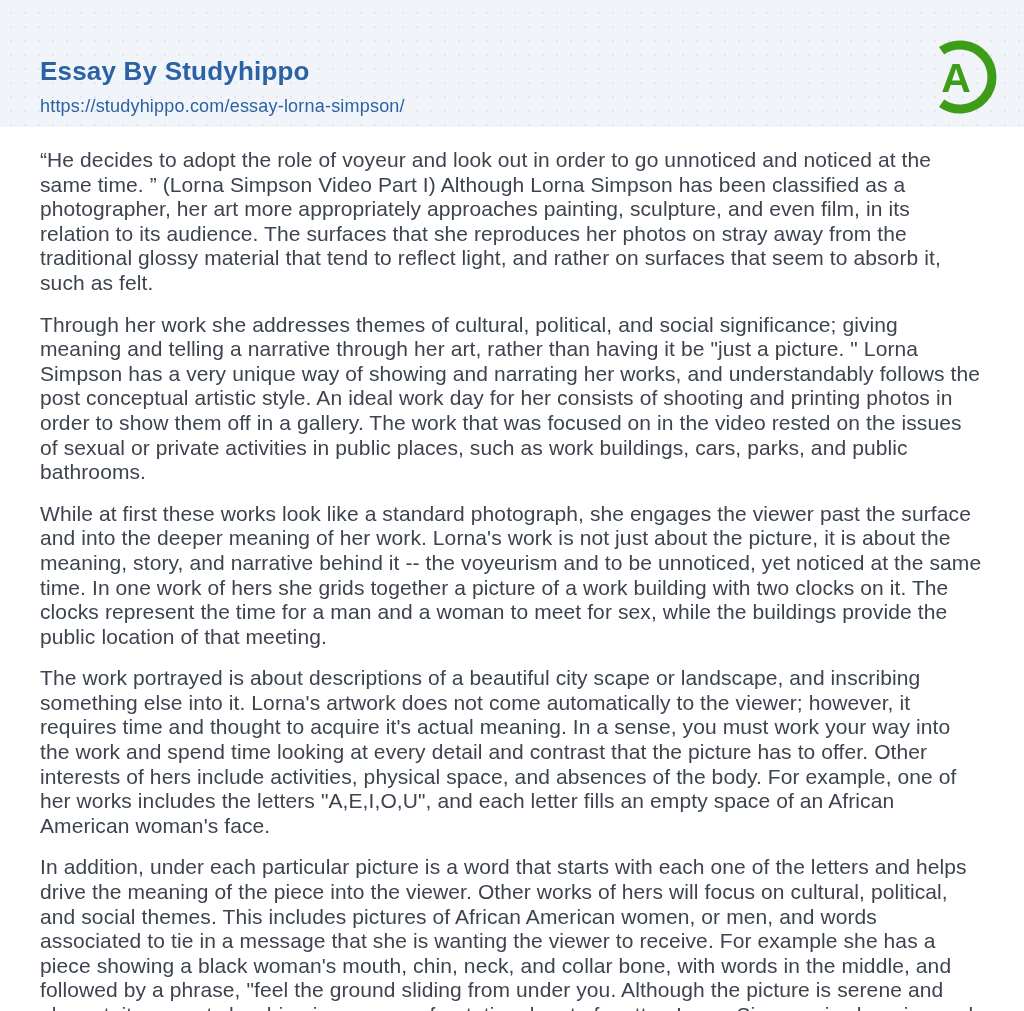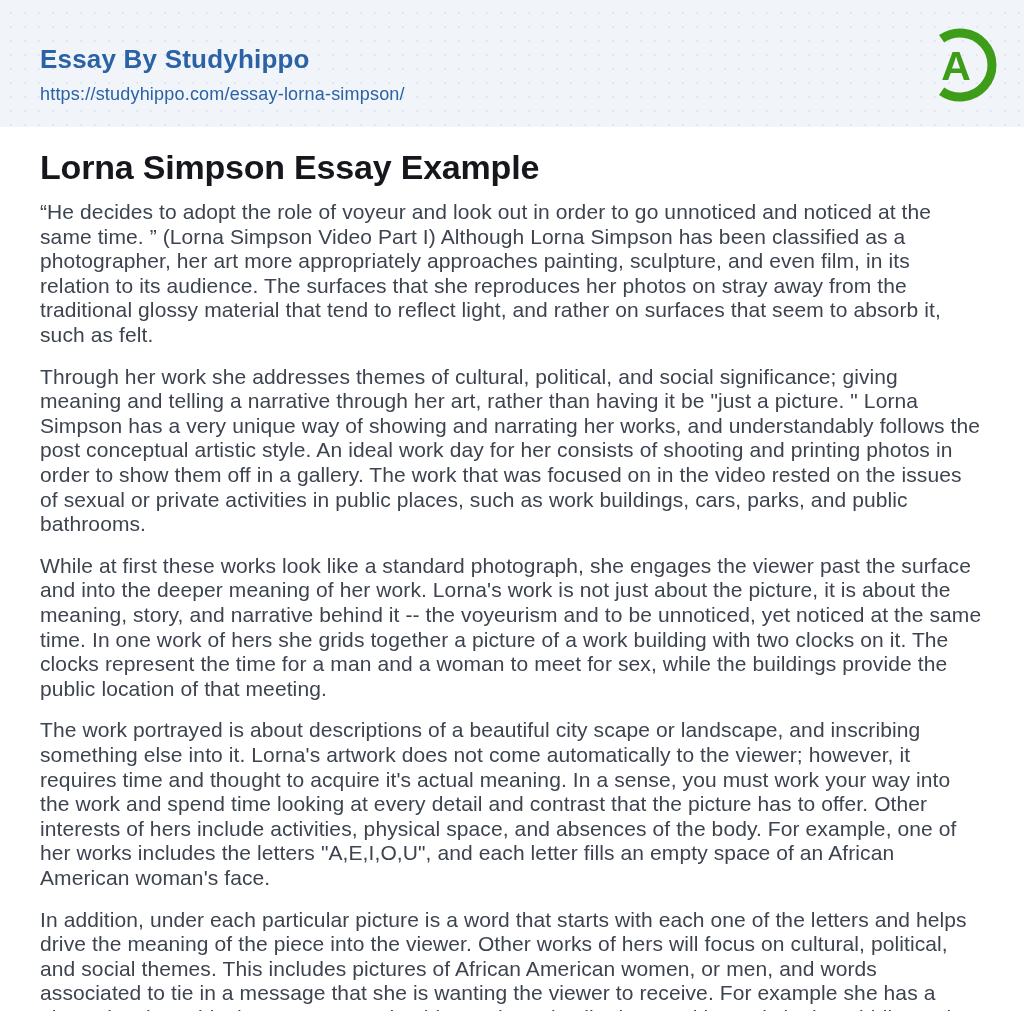--- a/index.html
+++ b/index.html
@@ -17,21 +17,21 @@
   }
   .site-header {
     height: 127px;
     background-color: #f1f4f9;
     background-image: radial-gradient(#e1e6f0 1px, transparent 1.2px);
     background-size: 14px 14px;
     background-position: 4px 6px;
     display: flex;
     justify-content: space-between;
     align-items: flex-start;
-    padding: 2px 26px 0 40px;
+    padding: 14px 26px 0 40px;
     position: relative;
   }
   .header-text { padding-top: 42px; }
   .site-title {
     color: #2a62a5;
     font-size: 26px;
     font-weight: 700;
     letter-spacing: 0.2px;
     line-height: 1.2;
   }
@@ -81,21 +81,20 @@
 
     <div class="logo-wrap">
       <svg width="76" height="76" viewBox="0 0 76 76" aria-hidden="true">
         <path d="M 19.6 11.8 A 32 32 0 1 1 19.6 64.2" fill="none" stroke="#3e9d18" stroke-width="9" stroke-linecap="butt"></path>
         <text x="34" y="39" text-anchor="middle" dominant-baseline="central" font-family="Liberation Sans, sans-serif" font-size="41" font-weight="700" fill="#3e9d18">A</text>
       </svg>
     </div>
   </header>
 
   <main class="content">
-    <h1 class="essay-title">Lorna Simpson Essay Example</h1>
 
     <div class="essay-body">
       <p>“He decides to adopt the role of voyeur and look out in order to go unnoticed and noticed at the same time. ” (Lorna Simpson Video Part I) Although Lorna Simpson has been classified as a photographer, her art more appropriately approaches painting, sculpture, and even film, in its relation to its audience. The surfaces that she reproduces her photos on stray away from the traditional glossy material that tend to reflect light, and rather on surfaces that seem to absorb it, such as felt.</p>
       <p>Through her work she addresses themes of cultural, political, and social significance; giving meaning and telling a narrative through her art, rather than having it be "just a picture. " Lorna Simpson has a very unique way of showing and narrating her works, and understandably follows the post conceptual artistic style. An ideal work day for her consists of shooting and printing photos in order to show them off in a gallery. The work that was focused on in the video rested on the issues of sexual or private activities in public places, such as work buildings, cars, parks, and public bathrooms.</p>
       <p>While at first these works look like a standard photograph, she engages the viewer past the surface and into the deeper meaning of her work. Lorna's work is not just about the picture, it is about the meaning, story, and narrative behind it -- the voyeurism and to be unnoticed, yet noticed at the same time. In one work of hers she grids together a picture of a work building with two clocks on it. The clocks represent the time for a man and a woman to meet for sex, while the buildings provide the public location of that meeting.</p>
       <p>The work portrayed is about descriptions of a beautiful city scape or landscape, and inscribing something else into it. Lorna's artwork does not come automatically to the viewer; however, it requires time and thought to acquire it's actual meaning. In a sense, you must work your way into the work and spend time looking at every detail and contrast that the picture has to offer. Other interests of hers include activities, physical space, and absences of the body. For example, one of her works includes the letters "A,E,I,O,U", and each letter fills an empty space of an African American woman's face.</p>
       <p>In addition, under each particular picture is a word that starts with each one of the letters and helps drive the meaning of the piece into the viewer. Other works of hers will focus on cultural, political, and social themes. This includes pictures of African American women, or men, and words associated to tie in a message that she is wanting the viewer to receive. For example she has a piece showing a black woman's mouth, chin, neck, and collar bone, with words in the middle, and followed by a phrase, "feel the ground sliding from under you. Although the picture is serene and elegant, it suggests lynching in a non-confrontational sort of matter. Lorna Simpson is changing and opening the doors for art in photography. With t</p>
     </div>
   </main>
 

